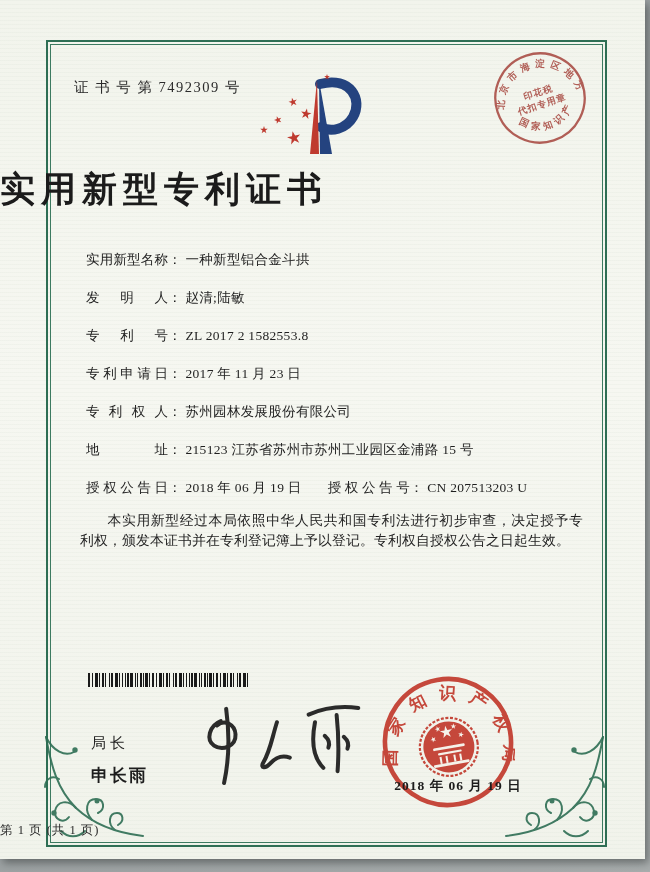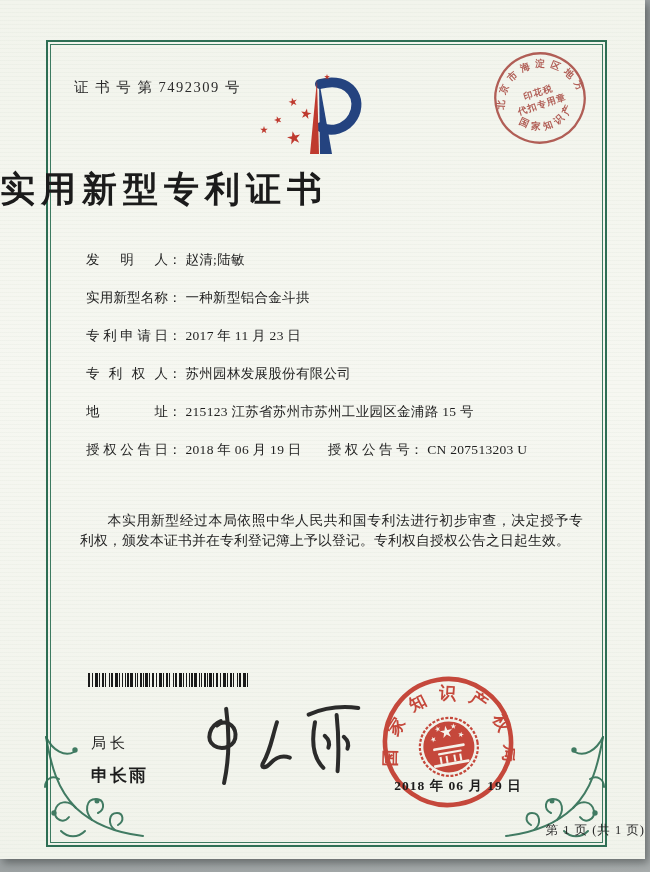--- a/index.html
+++ b/index.html
@@ -24,21 +24,21 @@
   .val{display:inline-block;margin-left:4px;vertical-align:top;letter-spacing:.3px;}
   .pair2{margin-left:26px;}
   .bodytext{position:absolute;left:80px;top:511px;width:503px;color:#242424;}
   .bodytext p{margin:0;font-size:13.8px;line-height:19.8px;text-indent:2em;letter-spacing:.2px;text-align:justify;}
   .barcode{position:absolute;left:88px;top:673px;width:160px;height:14px;}
   .director-label{position:absolute;left:91px;top:734px;font-size:15px;font-weight:400;letter-spacing:4px;color:#1d1d1d;font-family:"Liberation Sans","DejaVu Sans",sans-serif;}
   .director-name{position:absolute;left:91px;top:764px;font-size:17px;font-weight:700;letter-spacing:2px;color:#1d1d1d;font-family:"Liberation Sans","DejaVu Sans",sans-serif;}
   .signature{position:absolute;left:192px;top:700px;width:180px;height:85px;transform:rotate(-3deg);}
   .seal{position:absolute;left:381px;top:675px;width:134px;height:134px;opacity:.93;}
   .seal-date{position:absolute;left:384px;top:777px;width:148px;text-align:center;font-size:13.5px;font-weight:700;letter-spacing:1px;color:#1c1c1c;z-index:5;}
-  .page-info{position:absolute;left:0;right:0;top:822px;text-align:right;font-size:12.5px;letter-spacing:1px;color:#2a2a2a;}
+  .page-info{position:absolute;left:0;right:0;top:822px;text-align:left;font-size:12.5px;letter-spacing:1px;color:#2a2a2a;}
   .flourish{position:absolute;width:108px;height:120px;}
   .flourish.br{left:502px;top:731px;}
   .flourish.bl{left:39px;top:731px;transform:scaleX(-1);}
   
   .ts-arc{font-size:10px;font-weight:700;letter-spacing:5px;fill:#a84a42;}
   .ts-arc-b{font-size:10px;font-weight:700;letter-spacing:4px;fill:#a84a42;}
   .ts-center{font-size:9.5px;font-weight:700;letter-spacing:1px;fill:#a84a42;}
   .seal-arc{font-size:17px;font-weight:700;letter-spacing:12px;fill:#c23b2e;}
 </style>
 </head>
@@ -83,24 +83,27 @@
         <text class="ts-arc-b"><textPath href="#tsBot" startOffset="8">国家知识产权局</textPath></text>
         <text x="50" y="47" text-anchor="middle" class="ts-center">印花税</text>
         <text x="50" y="60" text-anchor="middle" class="ts-center">代扣专用章</text>
       </g>
     </svg>
 
     <h1 class="title">实用新型专利证书</h1>
 
     <div class="fields">
       <div class="row">
+        <span class="lbl">实用新型名称</span><span class="colon">：</span><span class="val">一种新型铝合金斗拱</span>
+      </div>
+      <div class="row">
         <span class="lbl">发明人</span><span class="colon">：</span><span class="val">赵清;陆敏</span>
       </div>
       <div class="row">
-        <span class="lbl">实用新型名称</span><span class="colon">：</span><span class="val">一种新型铝合金斗拱</span>
+        <span class="lbl">专利号</span><span class="colon">：</span><span class="val">ZL 2017 2 1582553.8</span>
       </div>
       <div class="row">
         <span class="lbl">专利申请日</span><span class="colon">：</span><span class="val">2017 年 11 月 23 日</span>
       </div>
       <div class="row">
         <span class="lbl">专利权人</span><span class="colon">：</span><span class="val">苏州园林发展股份有限公司</span>
       </div>
       <div class="row">
         <span class="lbl">地址</span><span class="colon">：</span><span class="val">215123 江苏省苏州市苏州工业园区金浦路 15 号</span>
       </div>

